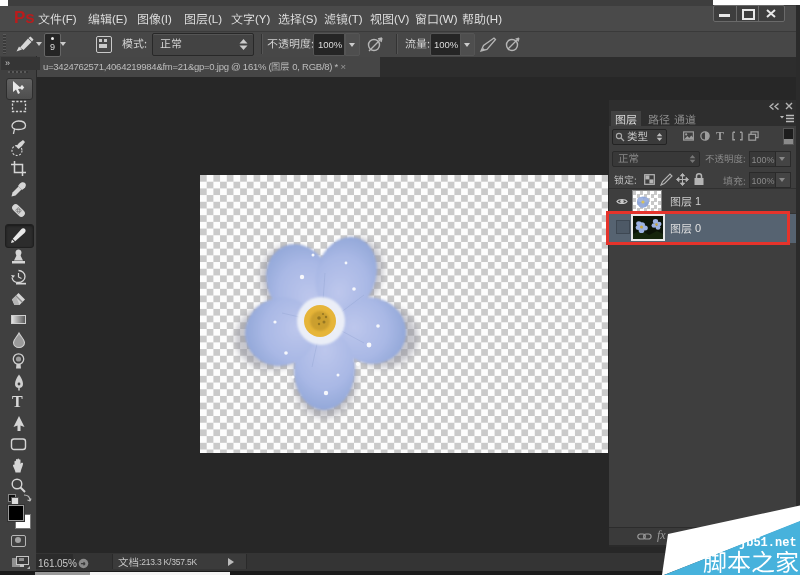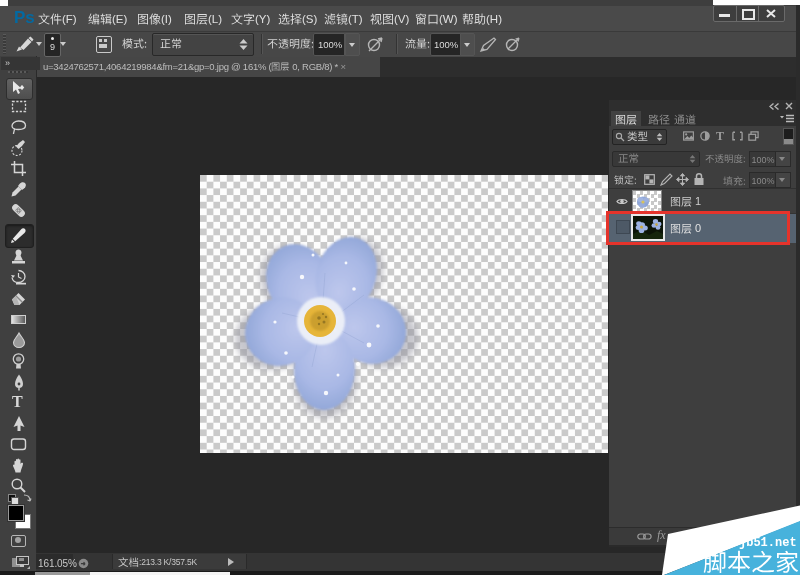--- a/index.html
+++ b/index.html
@@ -10,21 +10,21 @@
 </head>
 <body>
 
 <div class="abs" id="winbase" style="left:0;top:0;width:800px;height:572px;background:#282828;"></div>
 
 <div class="abs" style="left:0;top:0;width:800px;height:6px;background:#3e3e3e;"></div>
 <div class="abs" style="left:0;top:0;width:8px;height:6px;background:#fff;"></div>
 <div class="abs" style="left:713px;top:0;width:87px;height:5px;background:#fff;"></div>
 
 <div class="abs" id="menubar" style="left:0;top:6px;width:800px;height:25px;background:#4a4a4a;border-bottom:1px solid #3a3a3a;"></div>
-<div class="abs" style="left:14px;top:8px;font-size:17px;font-weight:bold;color:#0369a1;font-family:'Liberation Sans',sans-serif;">Ps</div>
+<div class="abs" style="left:14px;top:8px;font-size:17px;font-weight:bold;color:#b91c1c;font-family:'Liberation Sans',sans-serif;">Ps</div>
 <div class="abs" style="left:38px;top:12px;line-height:0;white-space:nowrap;"><svg width="24.0" height="15.0" viewBox="0 0 24.0 15.0">
       <g fill="#e0e0e0" transform="translate(0,11.6) scale(0.012,-0.012)">
         <path transform="translate(0,0)" d="M423 823C453 774 485 707 497 666L580 693C566 734 531 799 501 847ZM50 664V590H206C265 438 344 307 447 200C337 108 202 40 36 -7C51 -25 75 -60 83 -78C250 -24 389 48 502 146C615 46 751 -28 915 -73C928 -52 950 -20 967 -4C807 36 671 107 560 201C661 304 738 432 796 590H954V664ZM504 253C410 348 336 462 284 590H711C661 455 592 344 504 253Z"></path>
         <path transform="translate(1000,0)" d="M317 341V268H604V-80H679V268H953V341H679V562H909V635H679V828H604V635H470C483 680 494 728 504 775L432 790C409 659 367 530 309 447C327 438 359 420 373 409C400 451 425 504 446 562H604V341ZM268 836C214 685 126 535 32 437C45 420 67 381 75 363C107 397 137 437 167 480V-78H239V597C277 667 311 741 339 815Z"></path>
       </g>
     </svg><span style="display:inline-block;vertical-align:top;line-height:15.0px;color:#e0e0e0;font-size:11.5px;">(F)</span></div>
 <div class="abs" style="left:88px;top:12px;line-height:0;white-space:nowrap;"><svg width="24.0" height="15.0" viewBox="0 0 24.0 15.0">
       <g fill="#e0e0e0" transform="translate(0,11.6) scale(0.012,-0.012)">
         <path transform="translate(0,0)" d="M40 54 58 -15C140 18 245 61 346 103L332 163C223 121 114 79 40 54ZM61 423C75 430 98 435 205 450C167 386 132 335 116 316C87 278 66 252 45 248C53 230 64 196 68 182C87 194 118 204 339 255C336 271 333 298 334 317L167 282C238 374 307 486 364 597L303 632C286 593 265 554 245 517L133 505C190 593 246 706 287 815L215 840C179 719 112 587 91 554C71 520 55 496 38 491C46 473 57 438 61 423ZM624 350V202H541V350ZM675 350H746V202H675ZM481 412V-72H541V143H624V-47H675V143H746V-46H797V143H871V-7C871 -14 868 -16 861 -17C854 -17 836 -17 814 -16C822 -32 829 -56 831 -73C867 -73 890 -71 908 -62C926 -52 930 -35 930 -8V413L871 412ZM797 350H871V202H797ZM605 826C621 798 637 762 648 732H414V515C414 361 405 139 314 -21C329 -28 360 -50 372 -63C465 99 482 335 483 498H920V732H729C717 765 697 811 675 846ZM483 668H850V561H483Z"></path>
         <path transform="translate(1000,0)" d="M551 751H819V650H551ZM482 808V594H892V808ZM81 332C89 340 119 346 153 346H244V202L40 167L56 94L244 132V-76H313V146L427 169L423 234L313 214V346H405V414H313V568H244V414H148C176 483 204 565 228 650H412V722H247C255 756 263 791 269 825L196 840C191 801 183 761 174 722H47V650H157C136 570 115 504 105 479C88 435 75 403 58 398C66 380 77 346 81 332ZM815 472V386H560V472ZM400 76 412 8 815 40V-80H885V46L959 52L960 115L885 110V472H953V535H423V472H491V82ZM815 329V242H560V329ZM815 185V105L560 86V185Z"></path>

